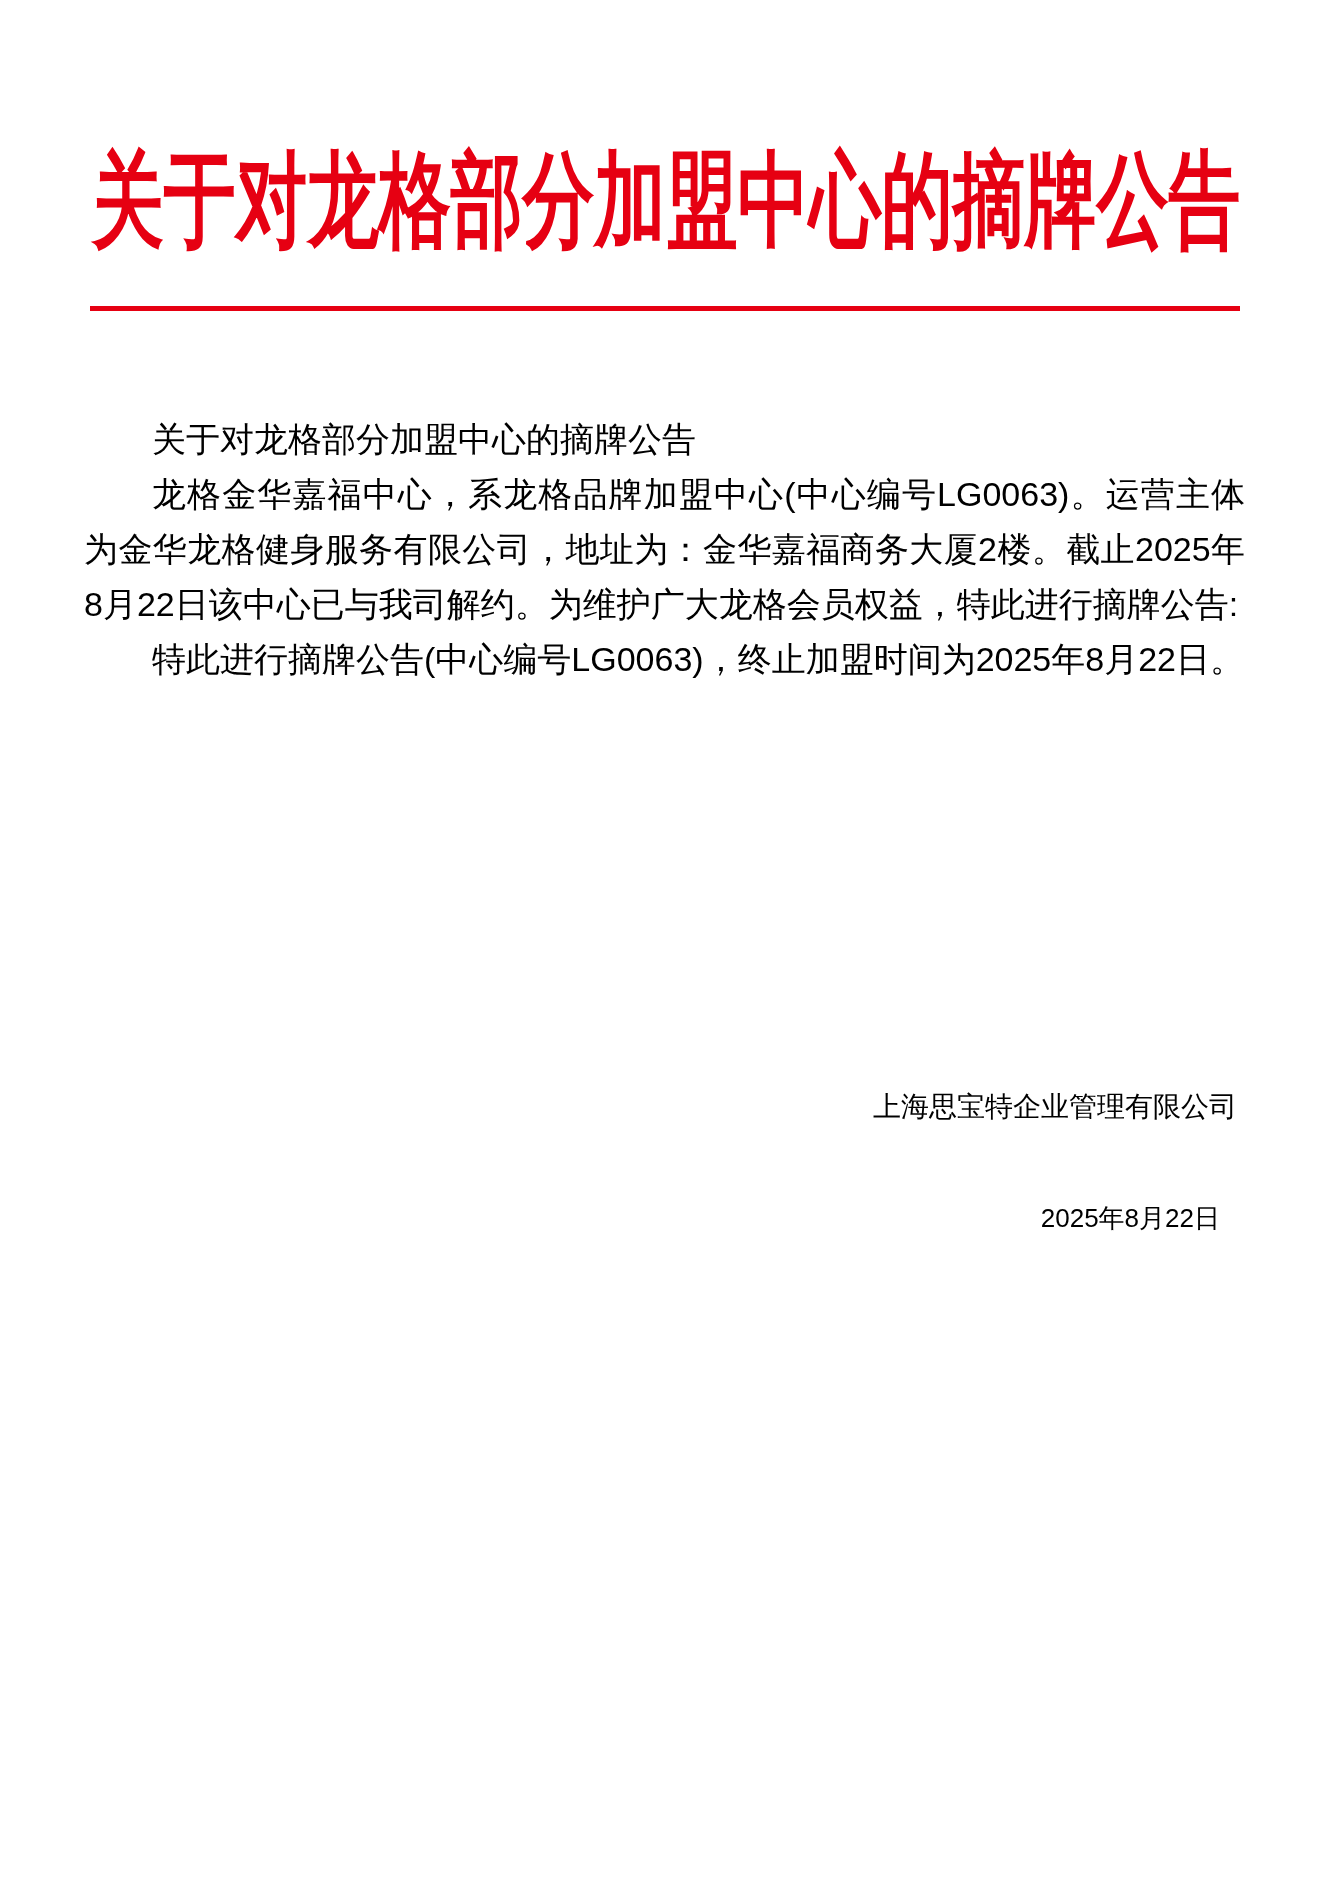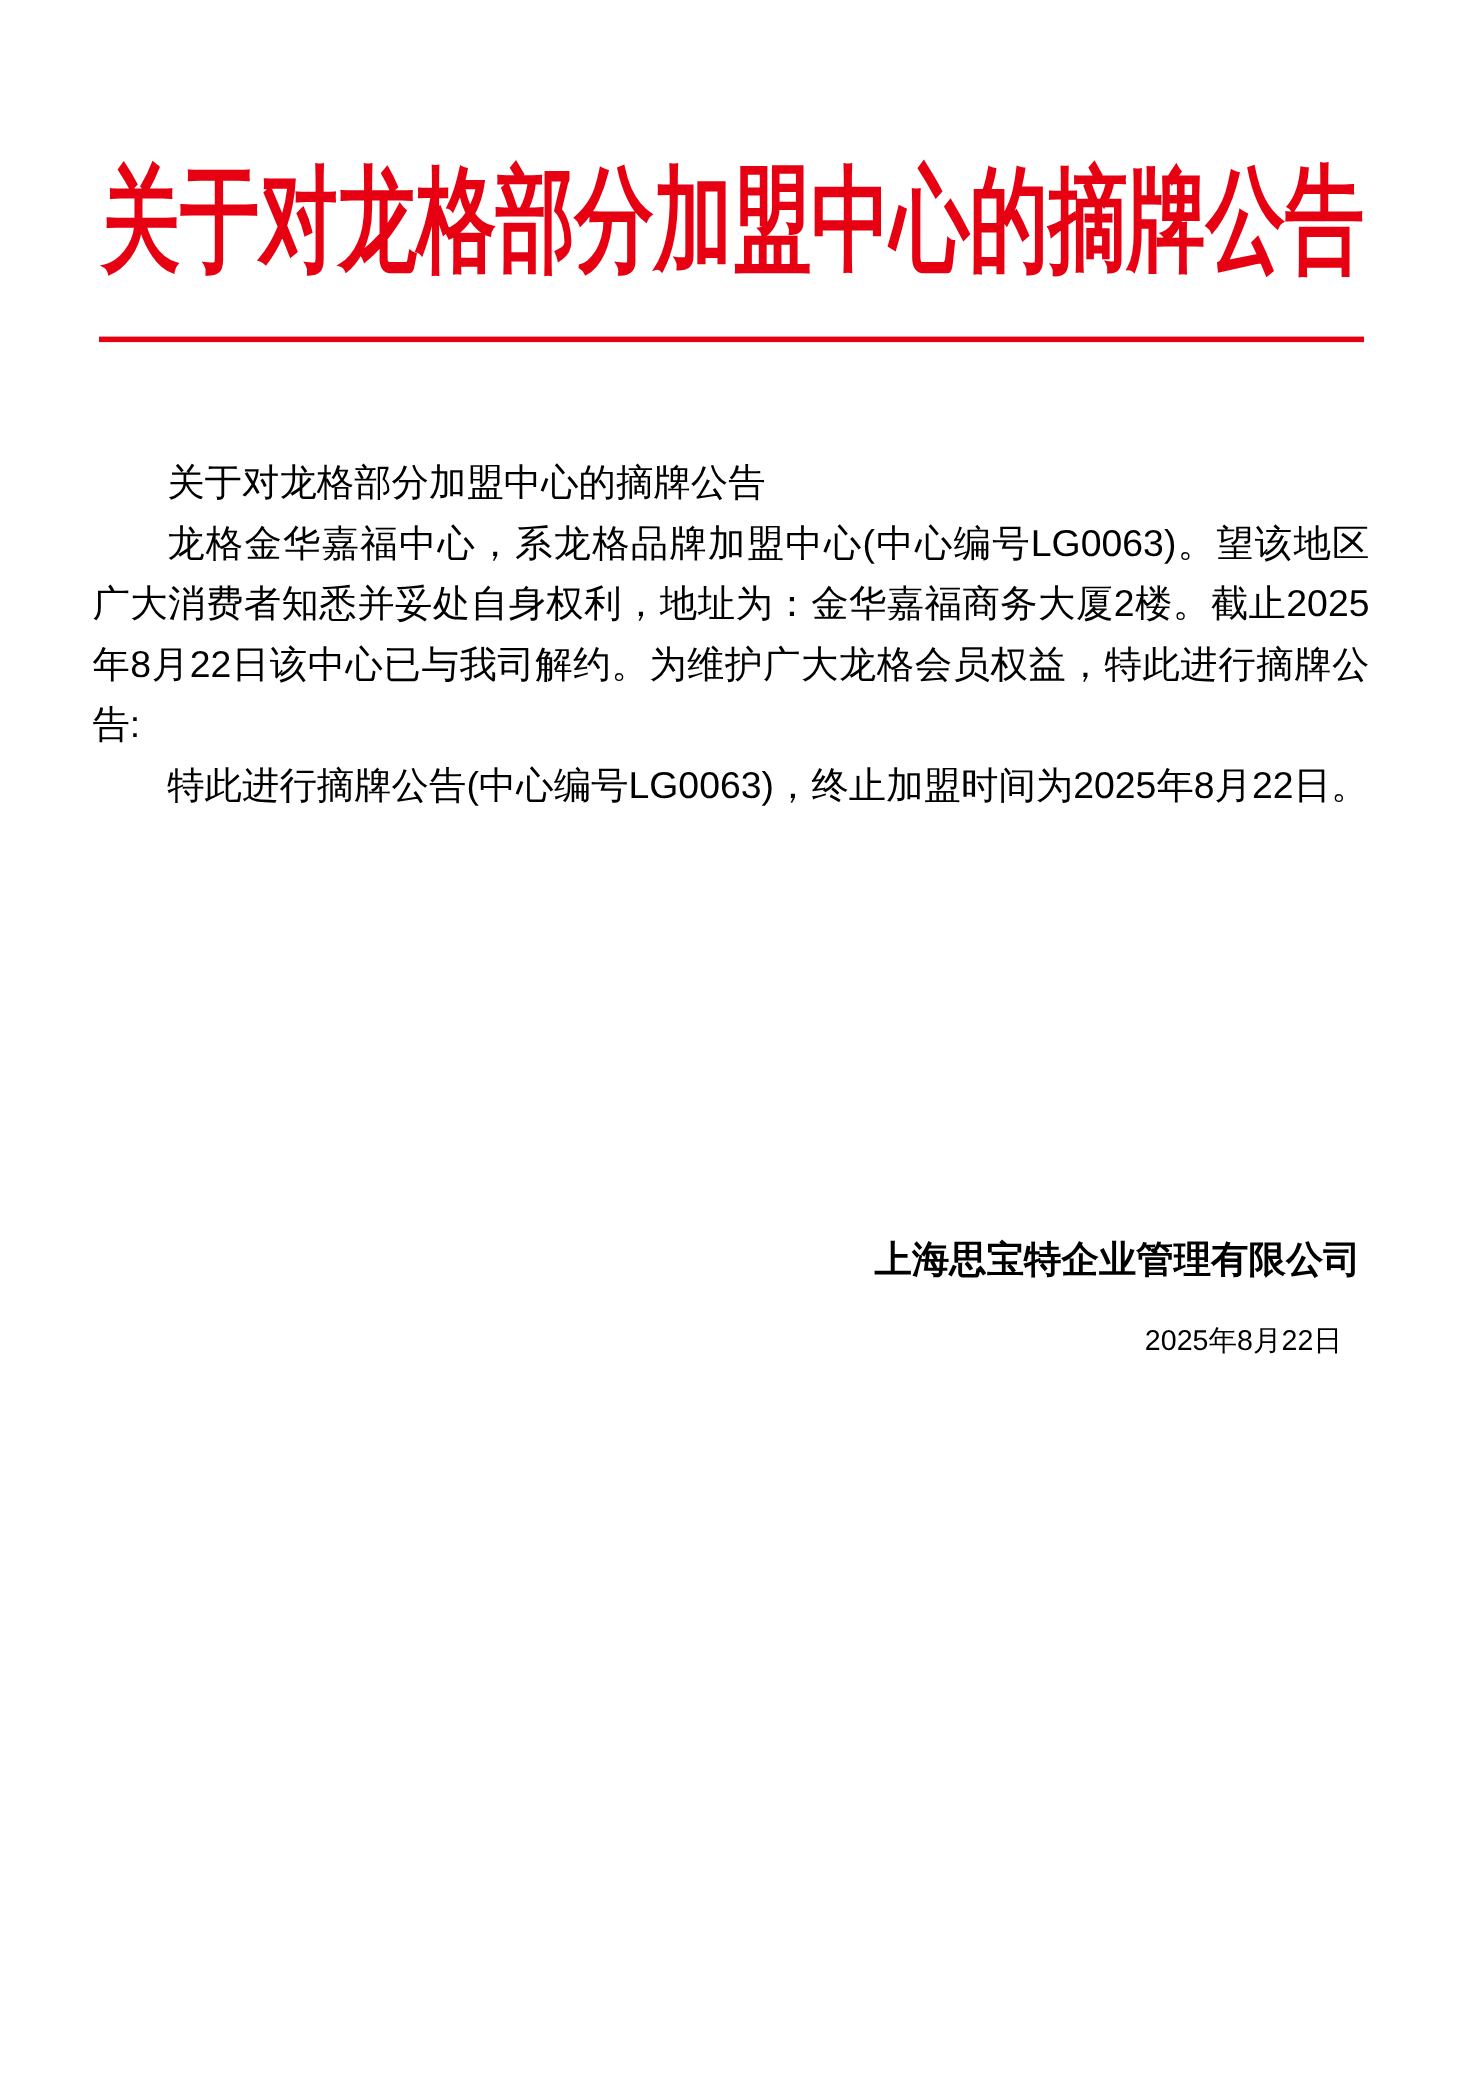--- a/index.html
+++ b/index.html
@@ -52,27 +52,26 @@
     text-align: justify;
   }
 
   .body-text p.para {
     margin: 0;
     text-indent: 2em;
   }
 
   .signature-company {
     position: absolute;
-    top: 1118px;
+    top: 1079px;
     right: 93px;
-    font-size: 34px;
+    font-size: 28px;
     line-height: 55px;
     color: var(--text-color, #000000);
     white-space: nowrap;
-    font-weight: bold;
   }
 
   .signature-date {
     position: absolute;
     top: 1191px;
     right: 110px;
     font-size: 26px;
     line-height: 55px;
     color: var(--text-color, #000000);
     white-space: nowrap;
@@ -82,21 +81,21 @@
 <body>
 
 <div class="page">
 
   <h1 class="doc-title">关于对龙格部分加盟中心的摘牌公告</h1>
 
   <div class="title-rule"></div>
 
   <div class="body-text">
       <p class="para">关于对龙格部分加盟中心的摘牌公告</p>
-      <p class="para">龙格金华嘉福中心，系龙格品牌加盟中心(中心编号LG0063)。望该地区广大消费者知悉并妥处自身权利，地址为：金华嘉福商务大厦2楼。截止2025年8月22日该中心已与我司解约。为维护广大龙格会员权益，特此进行摘牌公告:</p>
+      <p class="para">龙格金华嘉福中心，系龙格品牌加盟中心(中心编号LG0063)。运营主体为金华龙格健身服务有限公司，地址为：金华嘉福商务大厦2楼。截止2025年8月22日该中心已与我司解约。为维护广大龙格会员权益，特此进行摘牌公告:</p>
       <p class="para">特此进行摘牌公告(中心编号LG0063)，终止加盟时间为2025年8月22日。</p>
     </div>
 
   <div class="signature-company">上海思宝特企业管理有限公司</div>
 
   <div class="signature-date">2025年8月22日</div>
 
 </div>
 
 </body></html>

